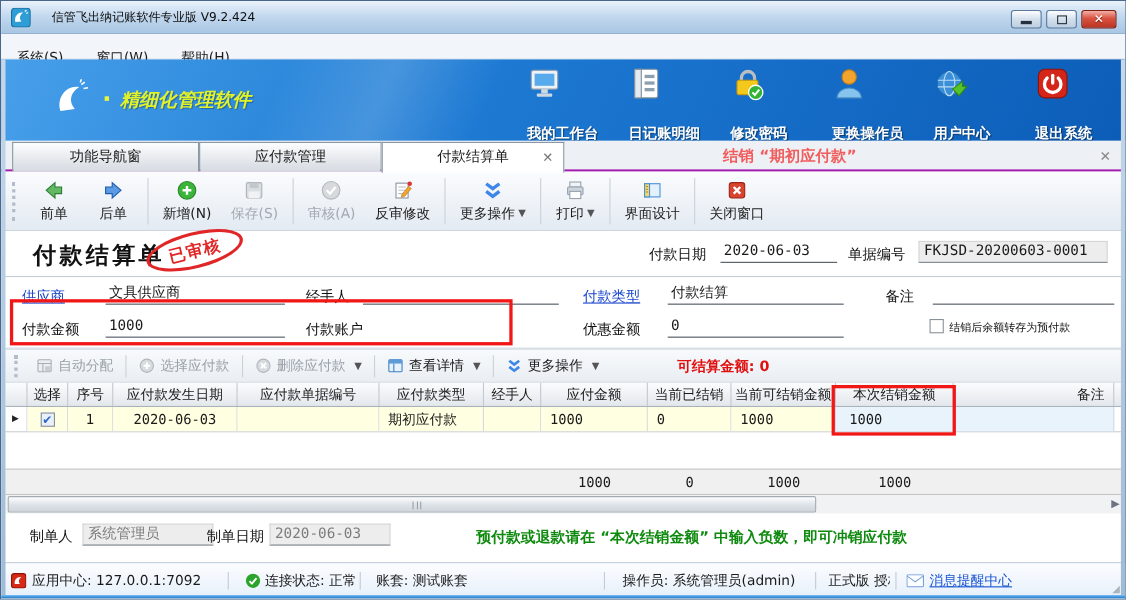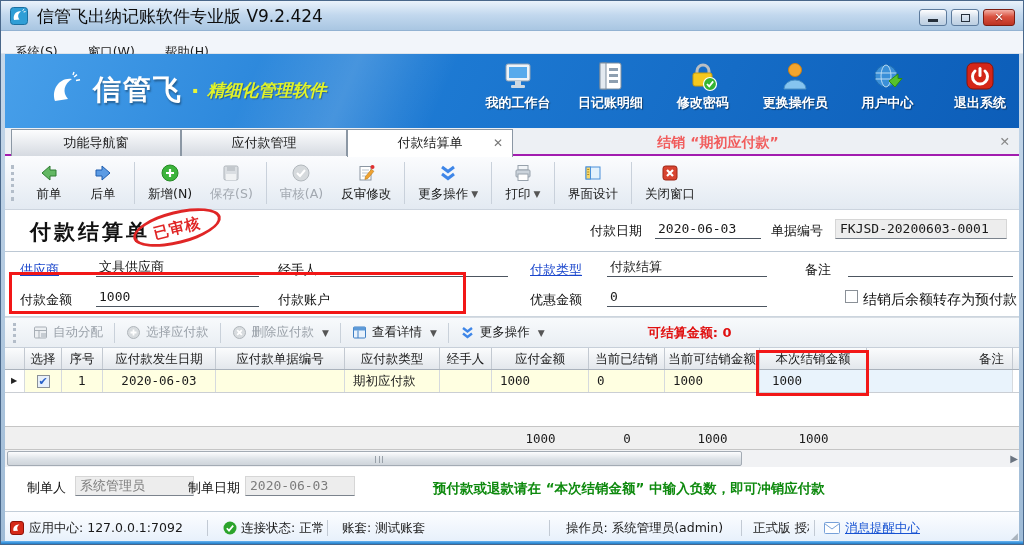--- a/index.html
+++ b/index.html
@@ -5,41 +5,41 @@
   * { box-sizing: border-box; margin: 0; padding: 0; }
   html,body { background:#5d7fa0; }
   body { font-family:"DejaVu Sans","Liberation Sans",sans-serif; font-size:12.5px; color:#1a1a1a; background:#6b8cab; }
   .window { position:relative; width:1024px; height:545px; background:#fff; overflow:hidden; border:1px solid #49678a; }
   .abs { position:absolute; }
   .mono { font-family:"DejaVu Sans Mono","Liberation Mono",monospace; }
 
   
   .titlebar { position:absolute; top:0; left:0; right:0; height:30px;
     background:linear-gradient(#eaf2fb, #c2d8ee 48%, #a9c6e2); border-bottom:1px solid #93b2d2; }
-  .title-text { position:absolute; left:36px; top:0; line-height:30px; font-size:17px; color:#0d0d0d; }
+  .title-text { position:absolute; left:46px; top:0; line-height:30px; font-size:11px; color:#0d0d0d; }
   .win-btn { position:absolute; top:8px; height:17px; border:1px solid #5c7a9c; border-radius:3px;
     background:linear-gradient(#fefeff,#d3dfec 50%,#bccfe2); display:flex; align-items:center; justify-content:center; cursor:pointer; }
   .win-btn.close { background:linear-gradient(#f2b0a6,#da5240 45%,#bc3322); border-color:#7c1d12; }
 
   
   .menubar { position:absolute; top:30px; left:0; right:0; height:23px; background:#f2f5fa;
     border-bottom:1px solid #dde4ec; display:flex; align-items:center; gap:30px; padding-left:14px; }
   .menu-item { cursor:default;margin-top:20px; }
 
   
   .banner { position:absolute; top:53px; left:0; right:0; height:74px;
     background:linear-gradient(115deg,#48a0ea 0%,#1e7bd4 40%,#0c5db8 100%); overflow:hidden; }
   .banner:before { content:""; position:absolute; left:120px; top:-30px; width:420px; height:200px;
     background:linear-gradient(105deg, rgba(255,255,255,0) 30%, rgba(255,255,255,.16) 50%, rgba(255,255,255,0) 70%); transform:rotate(8deg); }
   .logo-row { position:absolute; left:46px; top:17px; display:flex; align-items:center; gap:8px; }
   .brand { color:#fff; font-size:28px; font-weight:bold; letter-spacing:2px; text-shadow:1px 2px 2px rgba(0,0,0,.35); }
   .brand-dot { color:#e9f63a; font-size:22px; font-weight:bold; }
   .slogan { color:#e1f328; font-size:17px; font-weight:bold; font-style:italic; text-shadow:1px 1px 1px rgba(0,0,0,.3); }
   .banner-actions { position:absolute; right:4px; top:6px; width:540px; display:flex; justify-content:space-between; }
-  .baction { display:flex; flex-direction:column; align-items:center; gap:2px; cursor:pointer; min-width:78px; }
+  .baction { display:flex; flex-direction:column; gap:20px; cursor:pointer; min-width:78px; }
   .baction .blabel { color:#fff; font-weight:bold; font-size:13px; text-shadow:1px 1px 1px rgba(0,0,0,.45); white-space:nowrap; }
 
   
   .tabstrip { position:absolute; top:127px; left:0; right:0; height:28px; background:#edf0f4; border-bottom:2px solid #a21caf; }
   .tab { position:absolute; top:1px; height:27px; background:linear-gradient(#fcfdfe,#d5dae1); border:1px solid #8b97a4;
     border-bottom:none; text-align:center; line-height:26px; font-size:13px; cursor:pointer; }
   .tab.active { background:#fff; height:28px; z-index:2; }
   .tab-close { position:absolute; right:9px; top:0; color:#777; font-size:12px; cursor:pointer; }
   .tab-note { position:absolute; left:552px; width:330px; top:0; line-height:28px; text-align:center;
     color:#f15d5d; font-weight:bold; font-size:14px; }
@@ -74,21 +74,21 @@
     line-height:11px; font-size:11px; color:#2a62c8; }
   .redbox { position:absolute; border:3px solid #f21717; z-index:6; pointer-events:none; }
 
   
   .gridbar { position:absolute; top:316px; left:4px; right:4px; height:31px;
     background:linear-gradient(#f8fafc,#e9eef3); border-top:1px solid #d6dce3; border-bottom:1px solid #c7cfd9;
     display:flex; align-items:center; padding-left:6px; }
   .gbtn { display:flex; align-items:center; gap:5px; padding:0 9px; height:24px; cursor:pointer; white-space:nowrap; }
   .gbtn.disabled { color:#9aa1a9; cursor:default; }
   .gsep { width:1px; height:20px; background:#c9d1da; margin:0 2px; }
-  .settle { margin-left:94px; color:#e01010; font-weight:bold; font-size:13px; }
+  .settle { margin-left:62px; color:#e01010; font-weight:bold; font-size:13px; }
 
   
   .tablewrap { position:absolute; top:347px; left:4px; right:4px; height:78px; background:#fff; }
   .thead { position:absolute; top:0; left:0; right:0; height:22px;
     background:linear-gradient(#fbfcfd,#e3e7ec); border-bottom:1px solid #aab2bc; }
   .th { position:absolute; top:0; height:21px; border-right:1px solid #c3c9d1; font-size:12.5px; text-align:center;
     line-height:21px; white-space:nowrap; overflow:hidden; }
   .trow { position:absolute; top:22px; left:0; right:0; height:23px; border-bottom:1px solid #caced4; cursor:pointer; }
   .td { position:absolute; top:0; height:22px; border-right:1px solid #d6dade; font-size:12.5px; line-height:22px;
     padding-left:8px; white-space:nowrap; overflow:hidden; }
@@ -149,21 +149,20 @@
     <span class="menu-item">窗口(W)</span>
     <span class="menu-item">帮助(H)</span>
   </div>
 
   <div class="banner">
     <div class="logo-row">
       <svg width="38" height="38" viewBox="0 0 38 38">
         <path d="M8 30 C4 18 13 6 25 8 C17 13 15 21 21 28 Z" fill="#fff"></path>
         <path d="M27 6 l3 -2.4 M29 9.5 l4 -.8 M26 4 l1 -3" stroke="#fff" stroke-width="1.4"></path>
       </svg>
-      <span class="brand">信管飞</span>
       <span class="brand-dot">·</span>
       <span class="slogan">精细化管理软件</span>
     </div>
     <div class="banner-actions">
       <div class="baction">
         <svg width="32" height="32" viewBox="0 0 32 32">
           <rect x="4" y="4" width="24" height="17" rx="2" fill="#eef3f8" stroke="#90a2b4"></rect>
           <rect x="7" y="7" width="18" height="11" fill="#57aaec"></rect>
           <rect x="13" y="21" width="6" height="4" fill="#cdd8e2"></rect>
           <rect x="9" y="25" width="14" height="3" rx="1" fill="#cdd8e2"></rect>
@@ -338,21 +337,21 @@
     <div class="ufield abs" style="left:602px;top:5px;width:160px">付款结算</div>
     <span class="flabel abs" style="left:800px;top:9px">备注</span>
     <div class="ufield abs" style="left:843px;top:5px;width:165px"></div>
 
     <span class="flabel abs" style="left:15px;top:39px">付款金额</span>
     <div class="ufield mono abs" style="left:91px;top:35px;width:163px">1000</div>
     <span class="flabel abs" style="left:273px;top:39px">付款账户</span>
     <span class="flabel abs" style="left:525px;top:39px">优惠金额</span>
     <div class="ufield mono abs" style="left:602px;top:35px;width:160px">0</div>
     <span class="cb abs" style="left:840px;top:38px"></span>
-    <span class="flabel abs" style="left:858px;top:39px;font-size:14px">结销后余额转存为预付款</span>
+    <span class="flabel abs" style="left:858px;top:39px;font-size:10px">结销后余额转存为预付款</span>
   </div>
 
   <div class="redbox" style="left:8px;top:271px;width:457px;height:42px"></div>
 
   <div class="gridbar">
     <div class="grip" style="height:20px"></div>
     <div class="gbtn disabled">
       <svg width="15" height="15" viewBox="0 0 15 15">
         <rect x="1.5" y="2" width="12" height="11" rx="1" fill="#eceff2" stroke="#a8afb6"></rect>
         <path d="M1.5 5.5 h12 M6 5.5 v7.5" stroke="#a8afb6"></path>

